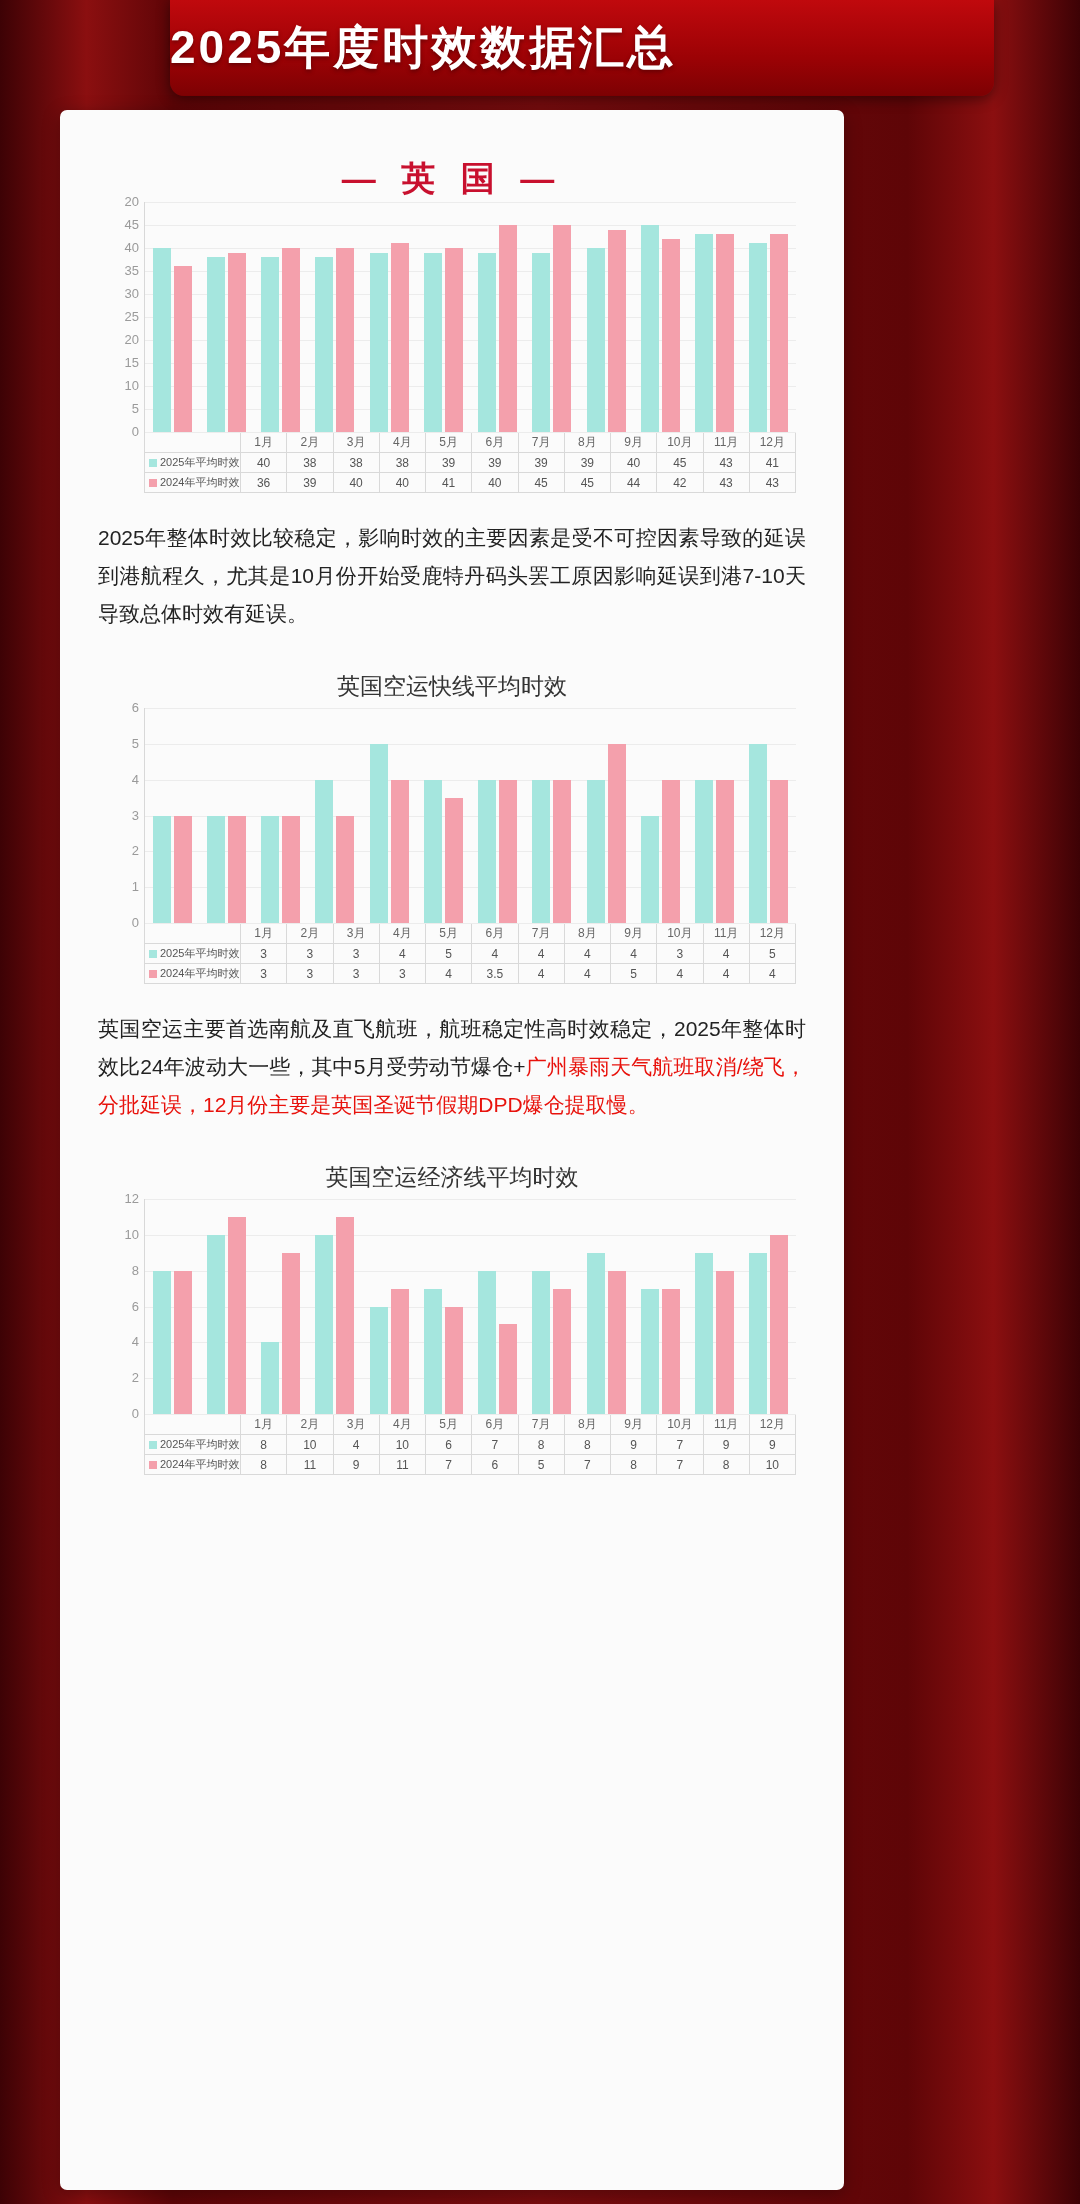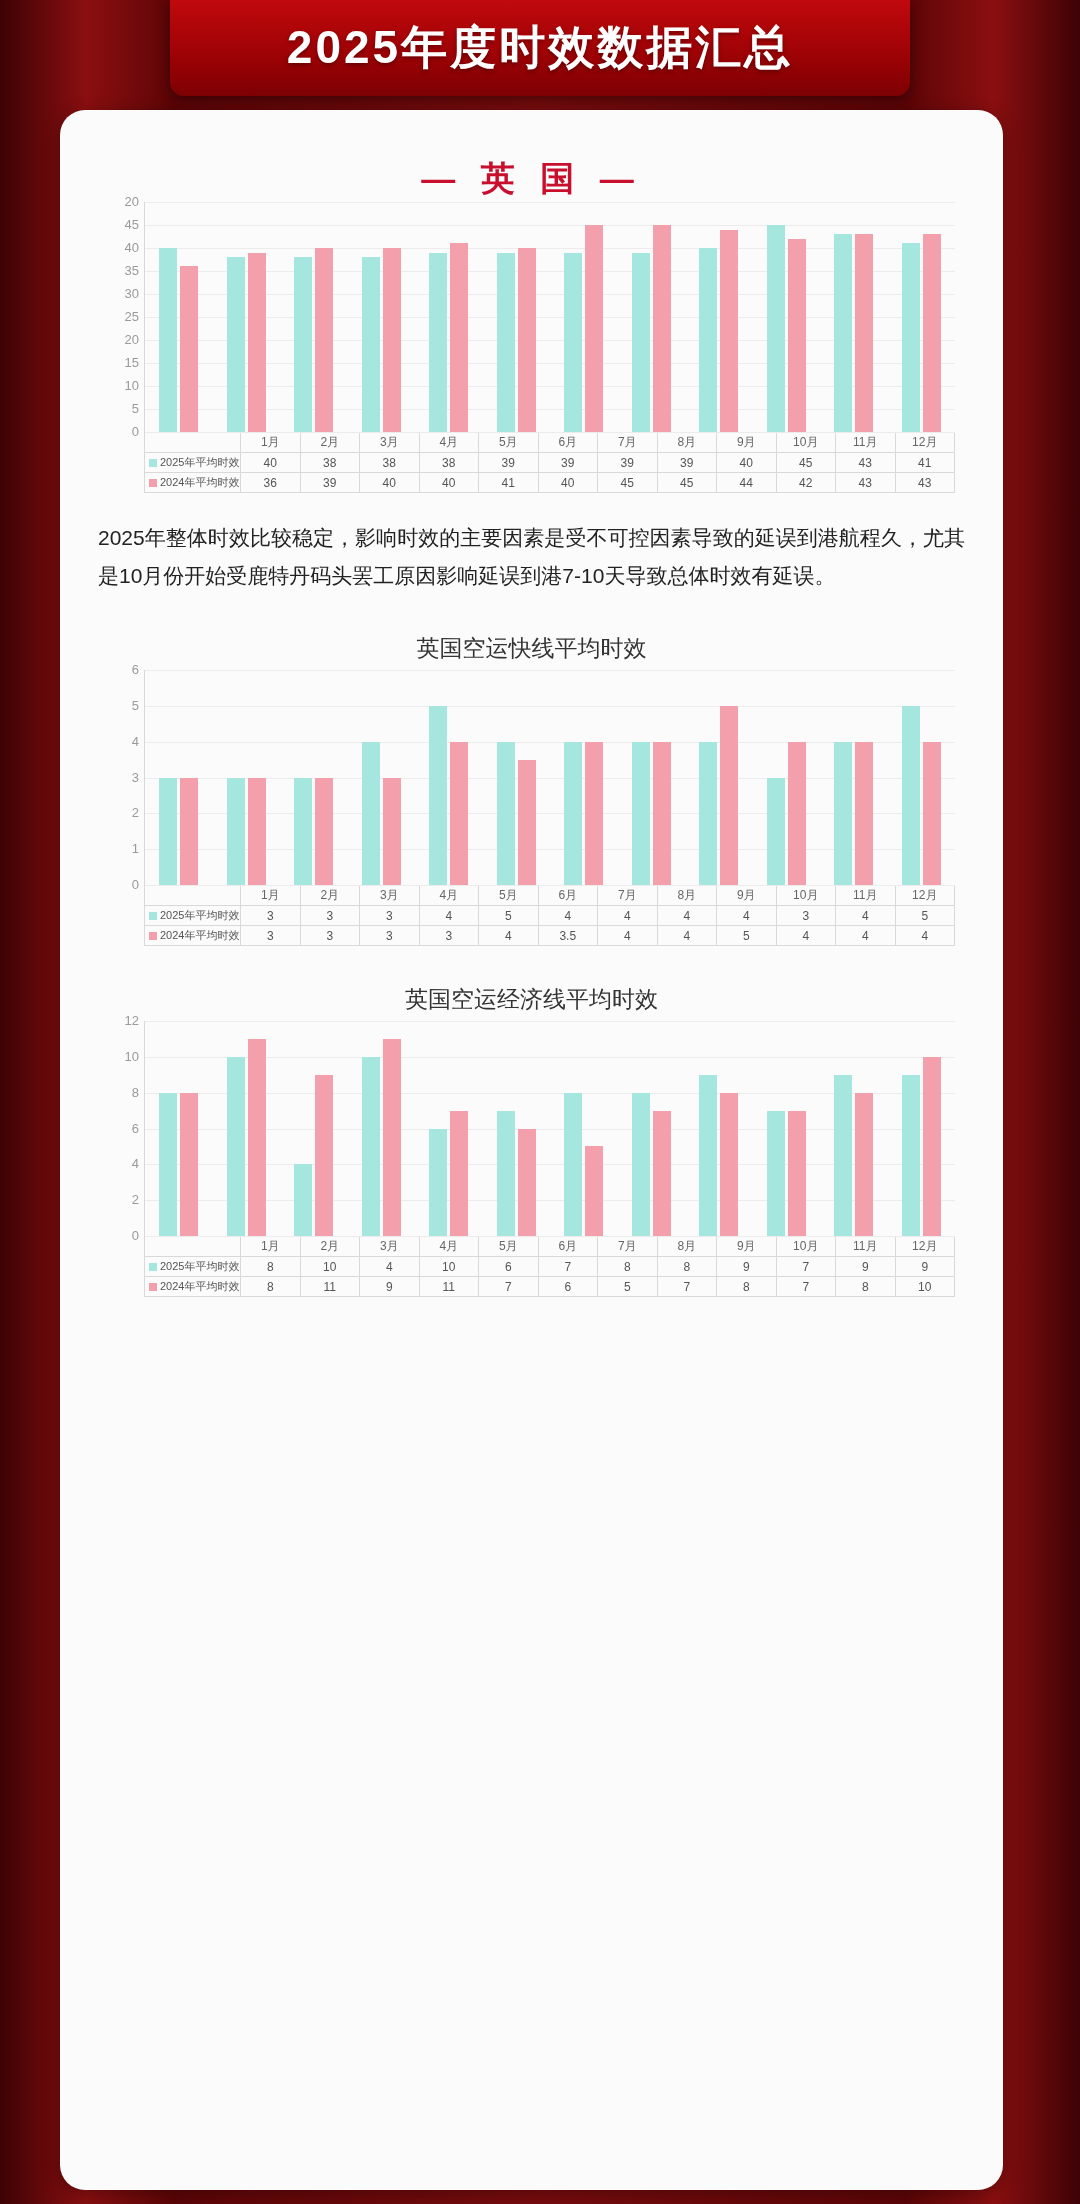--- a/index.html
+++ b/index.html
@@ -4,33 +4,33 @@
 <style>
   * { box-sizing: border-box; }
   html, body { margin:0; padding:0; }
   body {
     width:1080px; height:2204px;
     background: linear-gradient(90deg,#3d0205 0%, #8b0f10 8%, #5e0507 16%, #7a0c0e 50%, #5e0507 84%, #8b0f10 92%, #3d0205 100%);
     font-family:"Liberation Sans", sans-serif;
     position:relative; overflow:hidden;
   }
   .banner {
-    position:absolute; left:170px; top:0; width:740px; height:96px;
+    position:absolute; left:170px; top:0; width:824px; height:96px;
     background: linear-gradient(180deg,#c0090d 0%, #9c0205 60%, #7d0103 100%);
     border-bottom-left-radius:14px; border-bottom-right-radius:14px;
-    display:flex; align-items:center; justify-content:center;
+    display:flex; align-items:center; 
     box-shadow:0 3px 14px rgba(0,0,0,.45);
   }
   .banner-title {
     color:#ffffff; font-size:46px; font-weight:bold; letter-spacing:3px;
     text-shadow:0 2px 4px rgba(0,0,0,.35);
   }
   .card {
-    position:absolute; left:60px; top:110px; width:943px; height:2080px;
-    background:#fbfbfb; border-radius:25px; box-shadow:0 4px 18px rgba(0,0,0,.3);
+    position:absolute; left:60px; top:110px; width:784px; height:2080px;
+    background:#fbfbfb; border-radius:7px; box-shadow:0 4px 18px rgba(0,0,0,.3);
     padding:0 28px;
   }
   .section-title {
     text-align:center; color:#c8102e; font-size:34px; font-weight:bold;
     letter-spacing:8px; margin-top:46px;
   }
   .chart-title {
     text-align:center; color:#333; font-size:23px; margin-top:38px; margin-bottom:6px;
   }
   .chart-block { position:relative; margin:0 auto; }
@@ -347,20 +347,21 @@
             <td>4</td>
             <td>5</td>
             <td>4</td>
             <td>4</td>
             <td>4</td>
           </tr>
       </tbody>
     </table>
   </div>
 
+  <p class="para"><span>英国空运主要首选南航及直飞航班，航班稳定性高时效稳定，2025年整体时效比24年波动大一些，其中5月受劳动节爆仓+</span><span class="hl">广州暴雨天气航班取消/绕飞，分批延误，12月份主要是英国圣诞节假期DPD爆仓提取慢。</span></p>
 
   <div class="chart-title">英国空运经济线平均时效</div>
   <div class="chart-block">
     <div class="plot-wrap">
       <div class="plot" id="plot2" style="height:215px;">
           <div class="gridline" style="top: 215px;">
             <span class="axlabel">0</span>
           </div>
           <div class="gridline" style="top: 179.167px;">
             <span class="axlabel">2</span>

